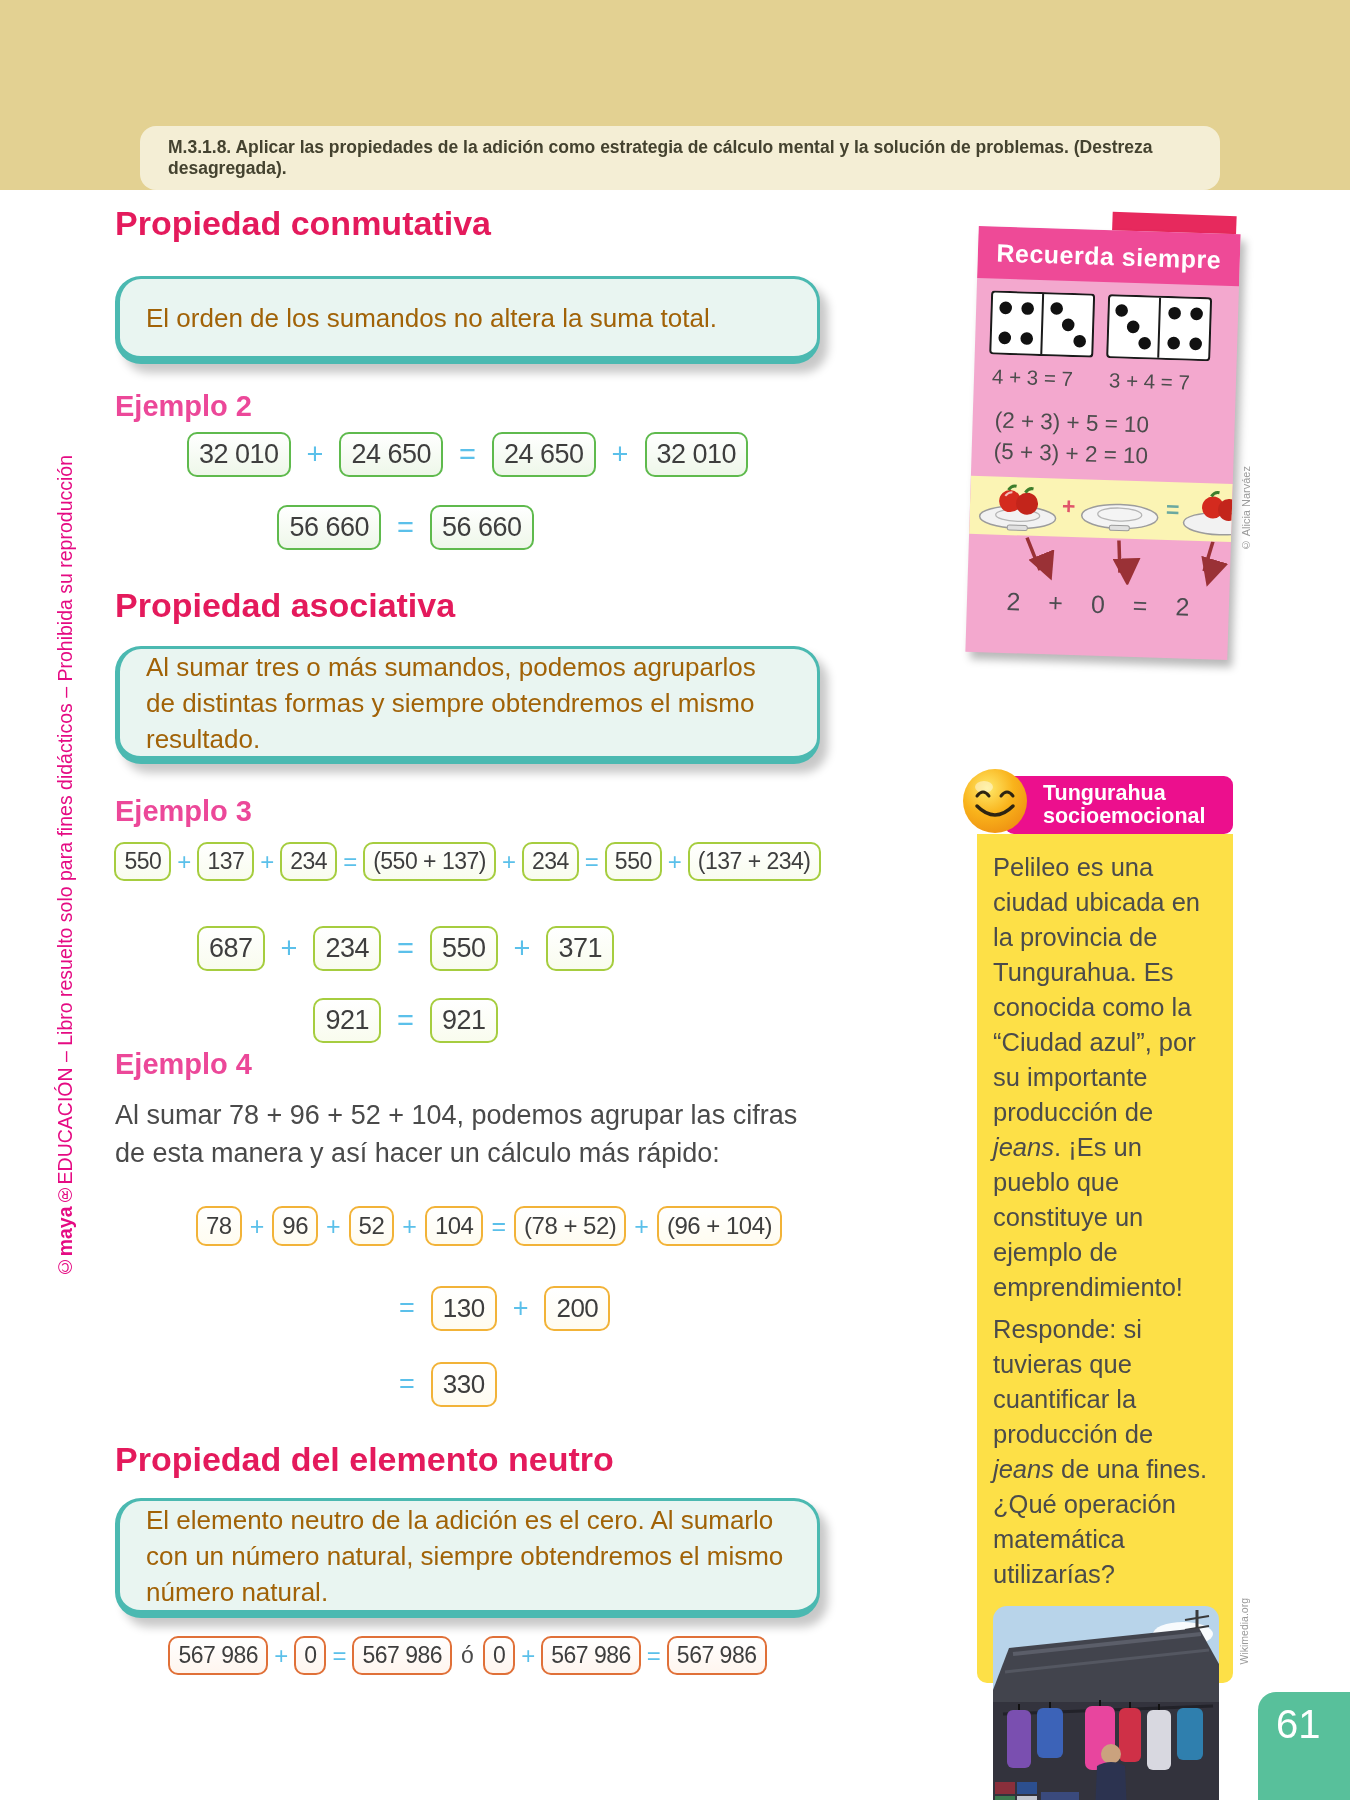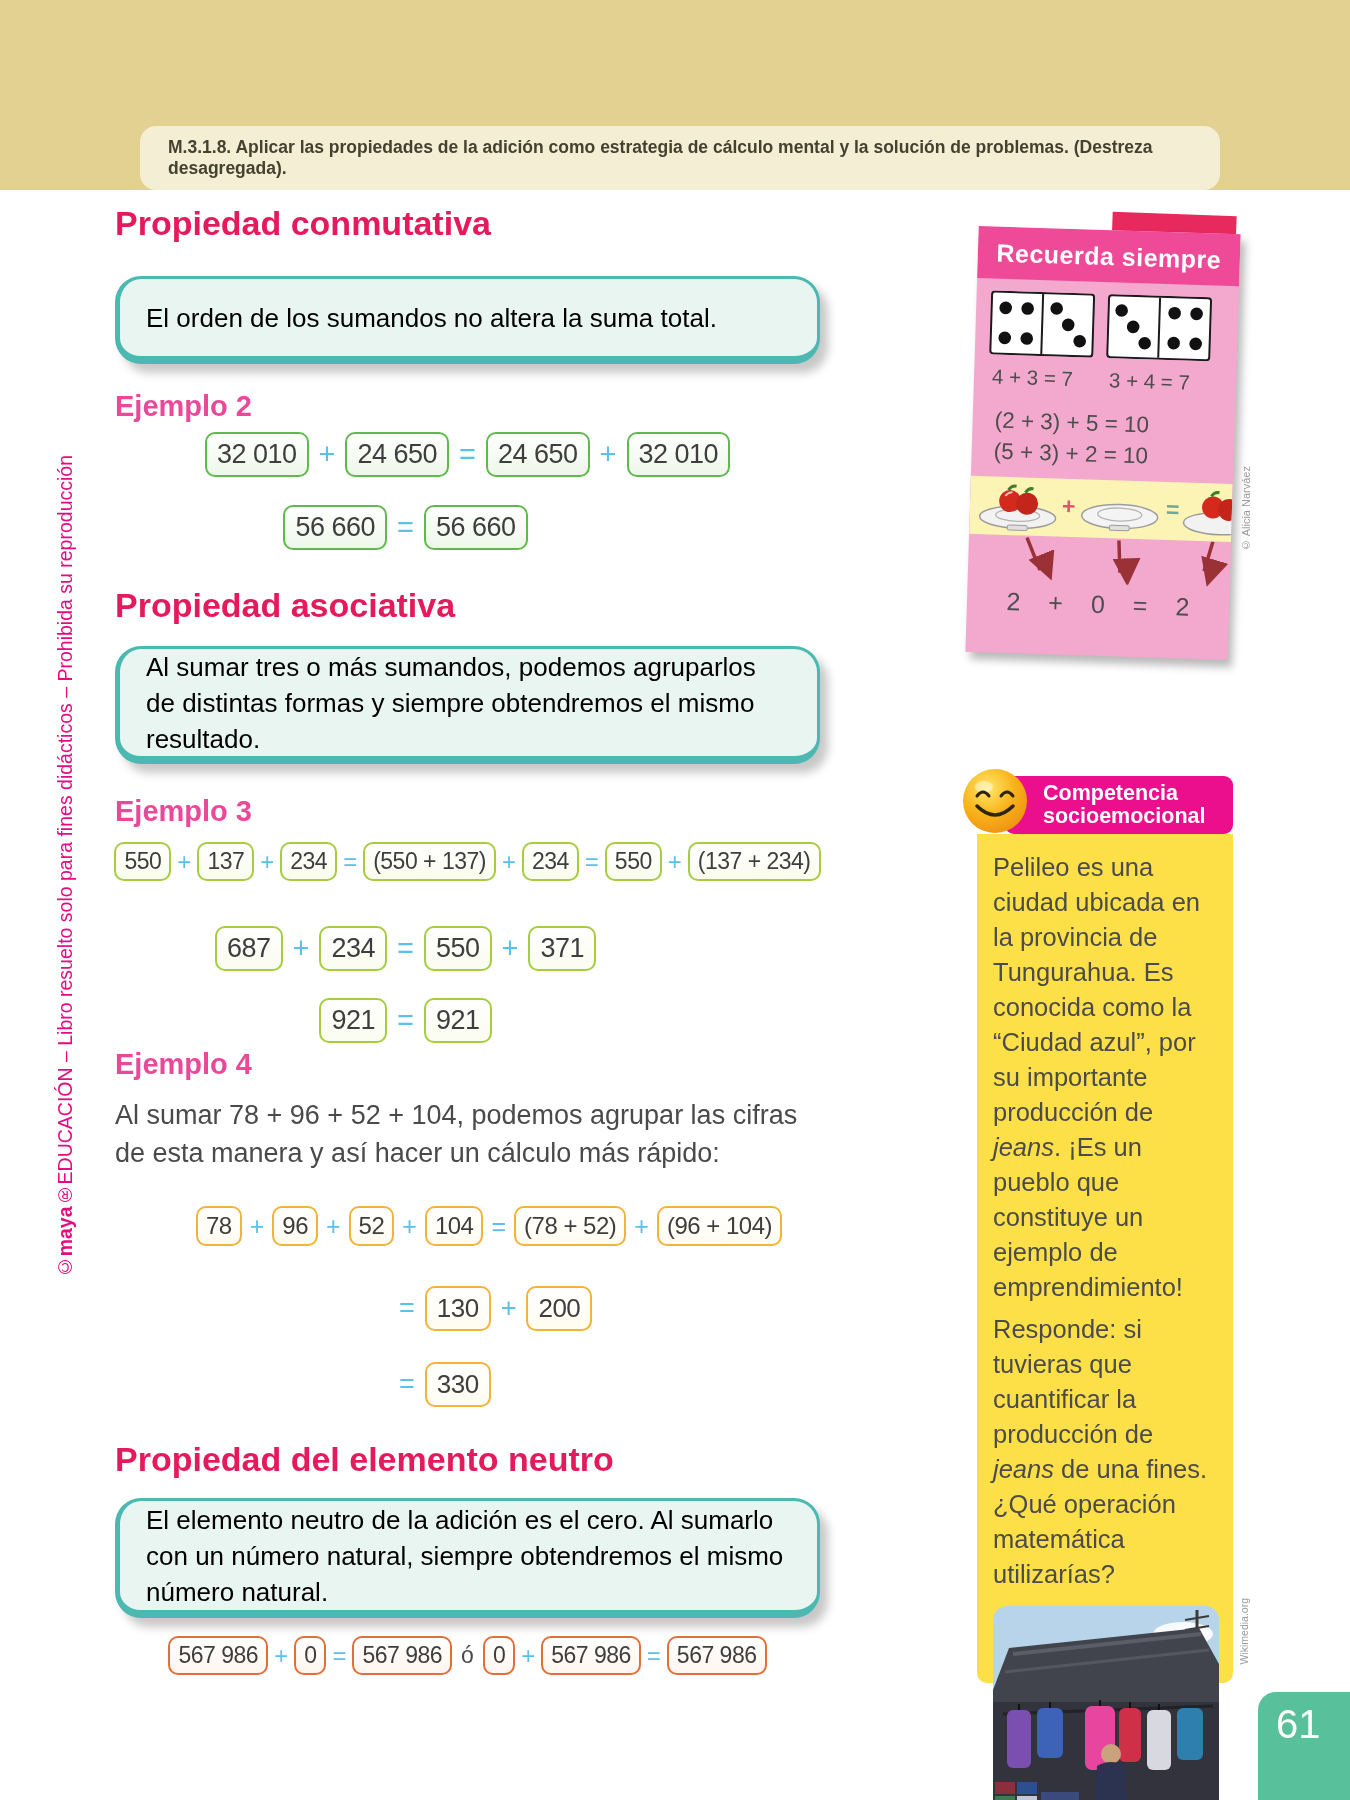--- a/index.html
+++ b/index.html
@@ -10,25 +10,25 @@
   .std-box{position:absolute;left:140px;top:126px;width:1080px;height:64px;background:#f4eed5;
            border-radius:16px;display:flex;align-items:center;padding:0 28px;box-sizing:border-box;}
   .std-box span{font-size:17.5px;font-weight:bold;color:#44422f;}
 
   
   .h2{position:absolute;left:115px;font-size:34px;font-weight:bold;color:#e41a5c;white-space:nowrap;}
   .h3{position:absolute;left:115px;font-size:29px;font-weight:bold;color:#ec4899;white-space:nowrap;}
   .defbox{position:absolute;left:115px;width:705px;box-sizing:border-box;background:#e9f5f1;
           border:3px solid #4bb9b1;border-bottom-width:8px;border-left-width:5px;border-radius:26px;
           box-shadow:8px 9px 10px rgba(0,0,0,0.22);display:flex;align-items:center;padding:14px 26px;}
-  .defbox span{font-size:26px;color:#000000;line-height:36px;}
+  .defbox span{font-size:26px;color:#a16207;line-height:36px;}
   .para{position:absolute;left:115px;width:710px;font-size:27px;line-height:38px;color:#4a4a4a;}
 
   
-  .eq{position:absolute;left:115px;width:705px;display:flex;align-items:center;gap:10px;white-space:nowrap;}
+  .eq{position:absolute;left:115px;width:705px;display:flex;align-items:center;gap:16px;white-space:nowrap;}
   .eq.center{justify-content:center;}
   .eq.shiftl{justify-content:center;transform:translateX(-62px);}
   .eq .nbox{display:inline-block;border-radius:10px;padding:5px 10px;color:#3e3e3e;letter-spacing:-0.5px;}
   .eq .op{color:#5bc0ea;font-weight:400;}
   .eq .plain{color:#4a4a4a;margin:0 3px;}
   .eq.green .nbox{border:2.5px solid #5fba4d;background:linear-gradient(180deg,#ffffff,#eef7e9);}
   .eq.lime  .nbox{border:2.5px solid #a6cd3f;background:linear-gradient(180deg,#ffffff,#f9fcee);}
   .eq.amber .nbox{border:2.5px solid #f2b338;background:linear-gradient(180deg,#ffffff,#fffcf0);}
   .eq.orange .nbox{border:2.5px solid #e07038;background:linear-gradient(180deg,#ffffff,#fff5ee);}
   .f27{font-size:27px;} .f27 .op{font-size:29px;}
@@ -275,21 +275,21 @@
         <span class="plain">2</span>
         <span class="plain">+</span>
         <span class="plain">0</span>
         <span class="plain">=</span>
         <span class="plain">2</span>
       </div>
   </div>
   <div class="vcredit credit-alicia">© Alicia Narváez</div>
 
   <div class="comp-band">
-    <div>Competencia</div>
+    <div>Tungurahua</div>
     <div>socioemocional</div>
   </div>
   <svg class="smiley" width="70" height="70" viewBox="0 0 70 70">
     <defs>
       <radialGradient id="smg" cx="38%" cy="30%" r="75%">
         <stop offset="0%" stop-color="#ffe96b"></stop>
         <stop offset="55%" stop-color="#f9b31b"></stop>
         <stop offset="100%" stop-color="#ef9212"></stop>
       </radialGradient>
     </defs>

